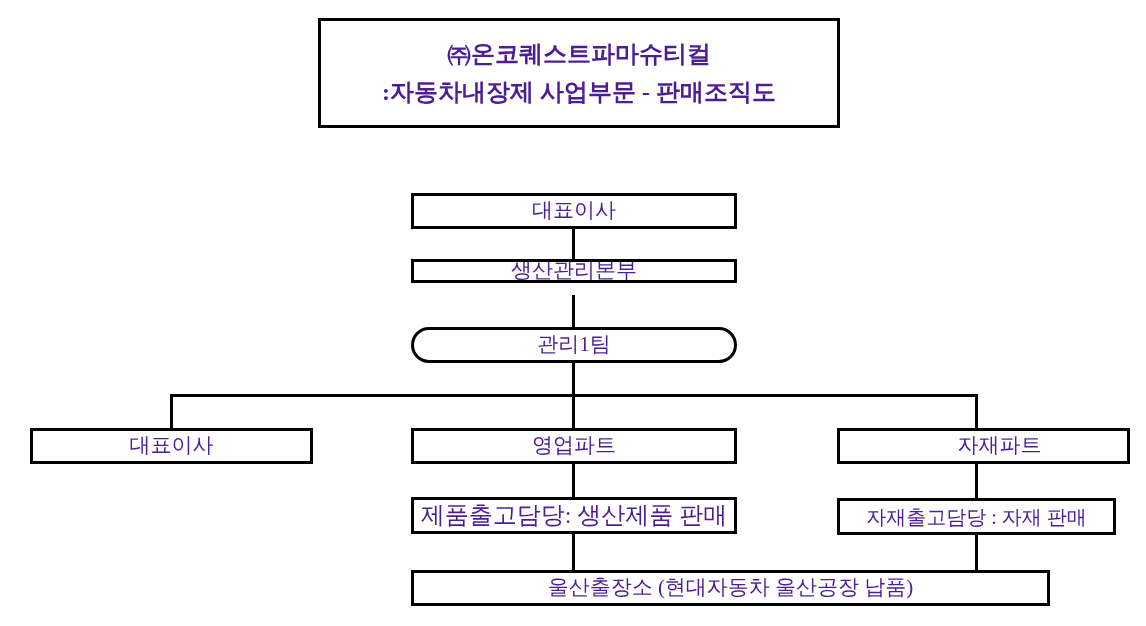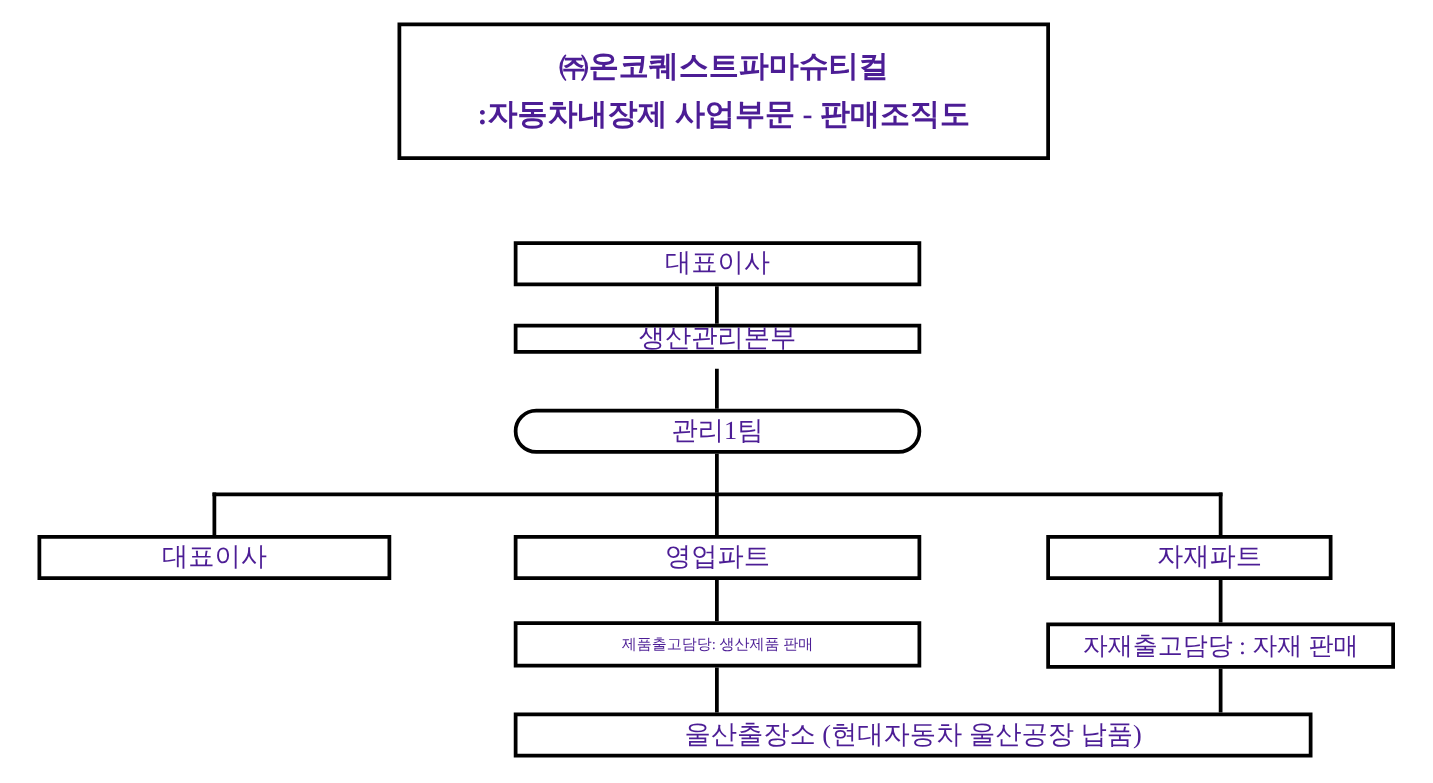--- a/index.html
+++ b/index.html
@@ -63,25 +63,25 @@
   </div>
 
   <div class="box" style="left:30px; top:428px; width:283px; height:36px;">
     <span>대표이사</span>
   </div>
 
   <div class="box" style="left:411px; top:428px; width:326px; height:36px;">
     <span>영업파트</span>
   </div>
 
-  <div class="box" style="left:837px; top:428px; width:229px; height:36px;padding-left:32px;">
+  <div class="box" style="left:837px; top:428px; width:293px; height:36px;padding-left:32px;">
     <span>자재파트</span>
   </div>
 
-  <div class="box" style="left:411px; top:497px; width:326px; height:37px; font-size:12px;">
+  <div class="box" style="left:411px; top:497px; width:326px; height:37px; font-size:24px;">
     <span>제품출고담당: 생산제품 판매</span>
   </div>
 
   <div class="box" style="left:837px; top:498px; width:279px; height:37px; font-size:20px;">
     <span>자재출고담당 : 자재 판매</span>
   </div>
 
   <div class="box" style="left:411px; top:570px; width:639px; height:36px;">
     <span>울산출장소 (현대자동차 울산공장 납품)</span>
   </div>

